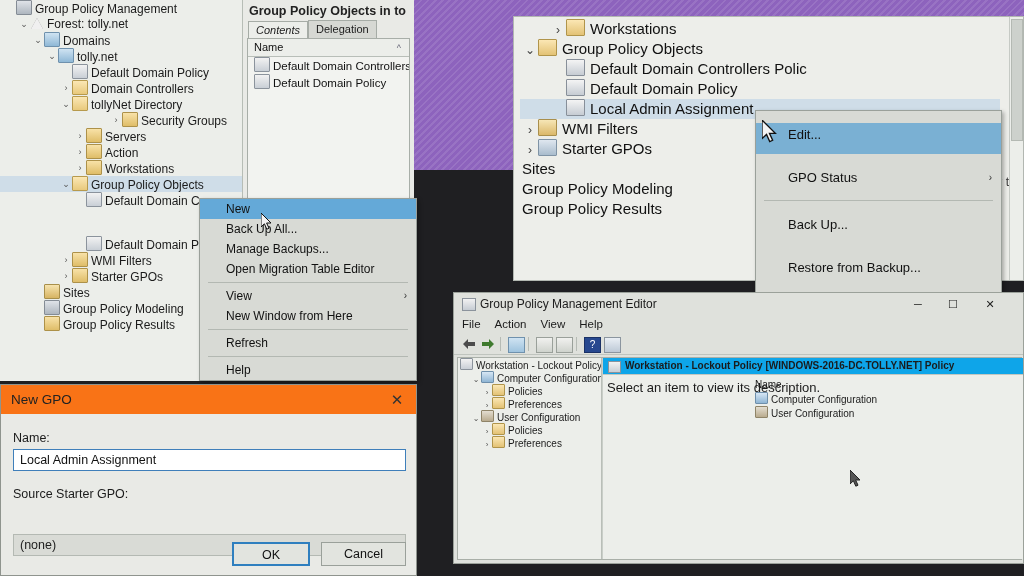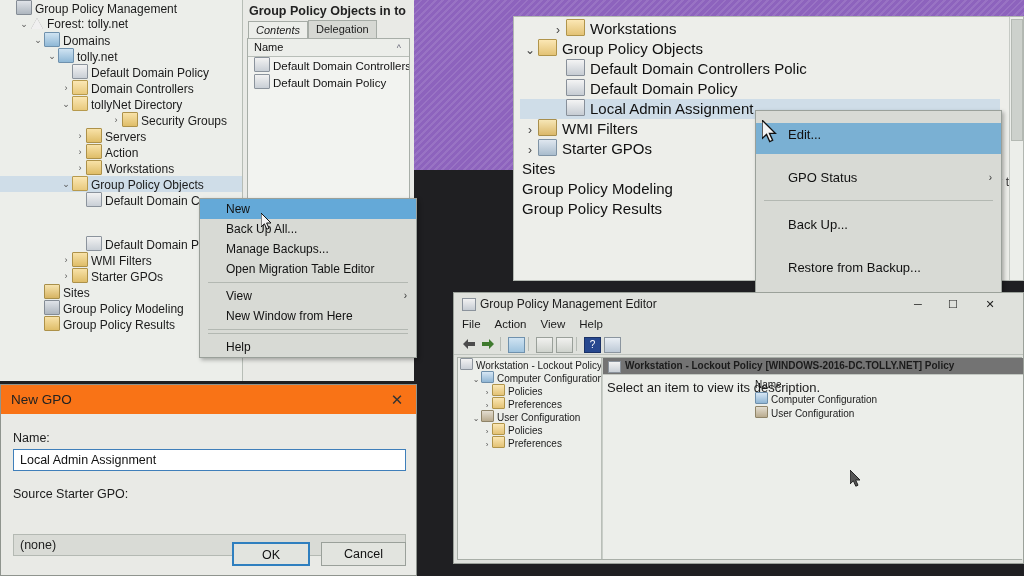--- a/index.html
+++ b/index.html
@@ -142,21 +142,21 @@
   #ed-right{position:absolute;left:145px;top:0;width:420px;height:201px;background:#eceeea;
             overflow:hidden;}
   .erow{height:13px;line-height:13px;font-size:10px;white-space:nowrap;color:#1b1b1b;}
   .erow .tw{display:inline-block;width:10px;text-align:center;color:#555;font-size:8px;}
   .eico{display:inline-block;width:11px;height:10px;vertical-align:-1px;margin-right:3px;
         border-radius:1px;}
   .eico.folder{background:linear-gradient(#fbe7b4,#e3c275);border:1px solid #b0944a;}
   .eico.comp{background:linear-gradient(#d6e6f4,#8fb5d4);border:1px solid #6e8fab;}
   .eico.user{background:linear-gradient(#e3ddd0,#b9ab8e);border:1px solid #8f8468;}
   .eico.gpo{background:linear-gradient(#f2f2f2,#c9cfd6);border:1px solid #8b939c;}
-  #ed-right-tab{height:16px;line-height:16px;background:#737373;border-bottom:1px solid #c2c7c1;
+  #ed-right-tab{height:16px;line-height:16px;background:#0ea5e9;border-bottom:1px solid #c2c7c1;
     font-size:10px;font-weight:bold;padding-left:22px;position:relative;color:#1b1b1b;}
   #ed-right-tab .icn{position:absolute;left:5px;top:3px;width:11px;height:10px;
     background:linear-gradient(#f2f2f2,#c9cfd6);border:1px solid #8b939c;}
   #ed-desc{position:absolute;left:4px;top:22px;font-size:13px;color:#1b1b1b;}
   #ed-namecol{position:absolute;left:152px;top:20px;}
   #ed-namecol .hdr{font-size:10px;color:#1b1b1b;height:14px;line-height:14px;}
   #ed-namecol .itm{font-size:10px;color:#1b1b1b;height:14px;line-height:14px;}
   #ed-splitter{position:absolute;left:144px;top:0;width:2px;height:201px;background:#c9cec8;}
 </style>
 </head>
@@ -207,20 +207,21 @@
 
 <div class="abs ctxmenu" id="ctx-left">
     <div class="ctxitem hl"><span>New</span></div>
     <div class="ctxitem"><span>Back Up All...</span></div>
     <div class="ctxitem"><span>Manage Backups...</span></div>
     <div class="ctxitem"><span>Open Migration Table Editor</span></div>
     <div class="ctxsep"></div>
     <div class="ctxitem"><span>View</span><span class="ctxarrow">›</span></div>
     <div class="ctxitem"><span>New Window from Here</span></div>
     <div class="ctxsep"></div>
+    <div class="ctxitem"><span>Refresh</span></div>
     <div class="ctxsep"></div>
     <div class="ctxitem"><span>Help</span></div>
   </div>
 <div class="cursor" style="left:261px;top:213px;">
   <svg width="12" height="18" viewBox="0 0 12 18">
       <polygon points="0,0 0,14 3.4,10.8 5.8,16.2 8,15.2 5.6,10 10,10" fill="#f4f4f4" stroke="#111" stroke-width="1"></polygon>
     </svg>
 </div>
 
 <div class="abs" id="overlay-window">

